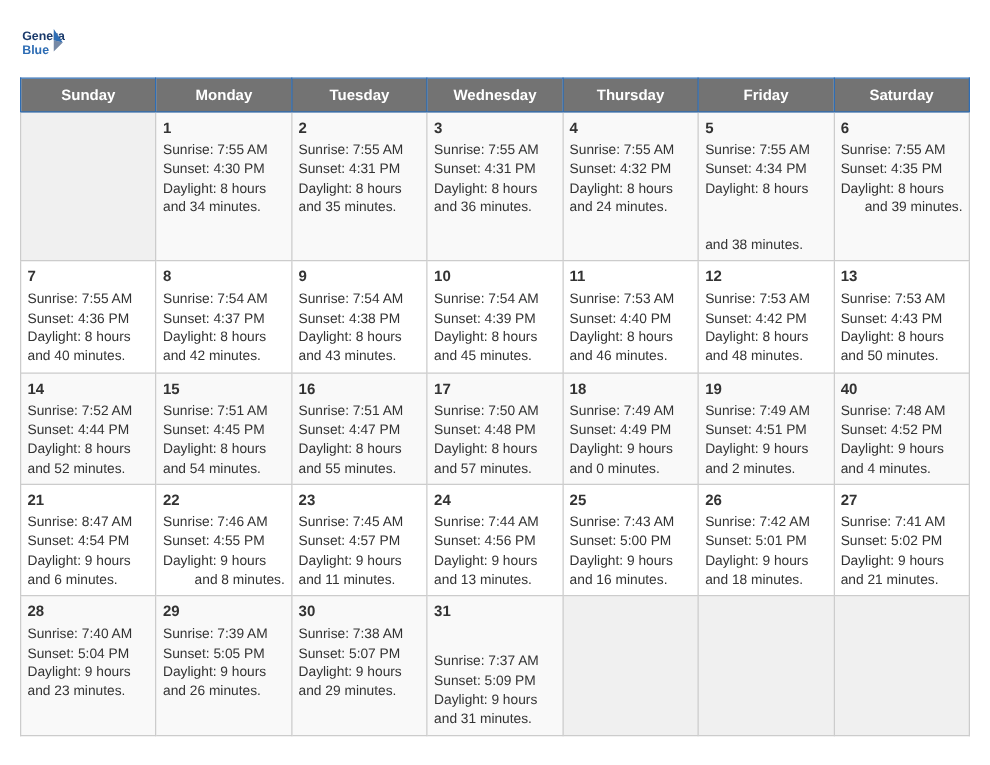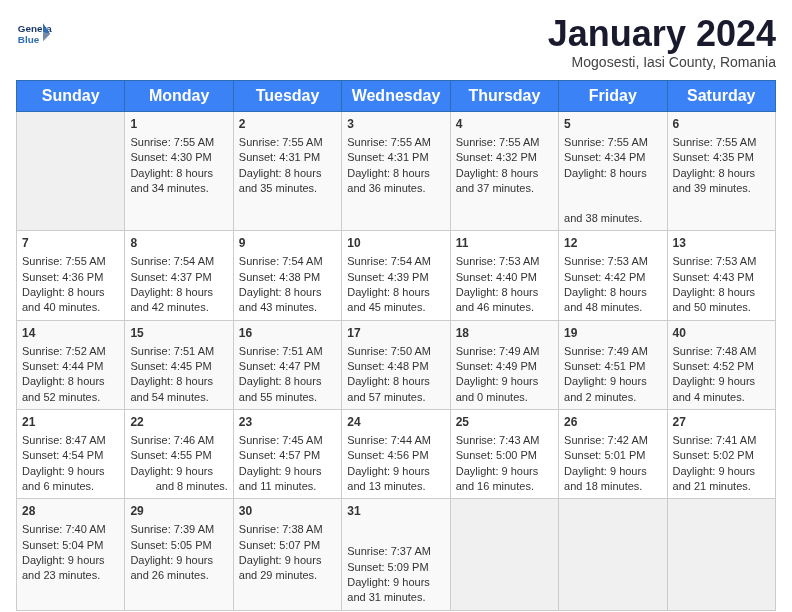--- a/index.html
+++ b/index.html
@@ -38,25 +38,25 @@
       font-size: 14px;
       color: #444;
       margin-top: 2px;
     }
     table {
       width: 100%;
       border-collapse: collapse;
       font-size: 11px;
     }
     thead th {
-      background: #3b82f6;
+      background: #737373;
       color: white;
       padding: 6px 2px;
       font-weight: bold;
-      font-size: 16px;
+      font-size: 12px;
       border: 1px solid #2e6db4;
     }
     tbody td {
       border: 1px solid #ccc;
       vertical-align: top;
       padding: 4px 5px;
       height: 85px;
       color: #333;
       line-height: 1.4;
     }
@@ -81,24 +81,20 @@
 
 <div class="header">
   <div class="logo">
     <svg class="logo-icon" viewBox="0 0 40 40" xmlns="http://www.w3.org/2000/svg">
       <text x="2" y="18" font-size="11" font-weight="bold" fill="#1a3a6b" font-family="Arial">General</text>
       <text x="2" y="30" font-size="11" font-weight="bold" fill="#2e6db4" font-family="Arial">Blue</text>
       <polygon points="30,8 38,20 30,18" fill="#2e6db4"></polygon>
       <polygon points="30,18 38,20 30,28" fill="#1a3a6b" opacity="0.6"></polygon>
     </svg>
   </div>
-  <div class="title-block">
-    <div class="month-title">January 2024</div>
-    <div class="location">Mogosesti, Iasi County, Romania</div>
-  </div>
 </div>
 
 <table>
   <thead>
     <tr>
     <th>Sunday</th>
         <th>Monday</th>
         <th>Tuesday</th>
         <th>Wednesday</th>
         <th>Thursday</th>
@@ -128,35 +124,35 @@
           <span style="display: block;">Sunrise: 7:55 AM</span>
           <span style="display: block;">Sunset: 4:31 PM</span>
           <span style="display: block;">Daylight: 8 hours</span>
           <span style="display: block;">and 36 minutes.</span>
         </td>
         <td>
           <span class="day-num">4</span>
           <span style="display: block;">Sunrise: 7:55 AM</span>
           <span style="display: block;">Sunset: 4:32 PM</span>
           <span style="display: block;">Daylight: 8 hours</span>
-          <span style="display: block;">and 37 minutes.</span>
+          <span style="display: block;">and 24 minutes.</span>
         </td>
         <td>
           <span class="day-num">5</span>
           <span style="display: block;">Sunrise: 7:55 AM</span>
           <span style="display: block;">Sunset: 4:34 PM</span>
           <span style="display: block;">Daylight: 8 hours</span>
           <span style="display: block; margin-top: 30px;">and 38 minutes.</span>
         </td>
         <td>
           <span class="day-num">6</span>
           <span style="display: block;">Sunrise: 7:55 AM</span>
           <span style="display: block;">Sunset: 4:35 PM</span>
           <span style="display: block;">Daylight: 8 hours</span>
-          <span style="display: block;">and 39 minutes.</span>
+          <span style="display: block; text-align: right;">and 39 minutes.</span>
         </td>
       </tr>
       <tr>
         <td>
           <span class="day-num">7</span>
           <span style="display: block;">Sunrise: 7:55 AM</span>
           <span style="display: block;">Sunset: 4:36 PM</span>
           <span style="display: block;">Daylight: 8 hours</span>
           <span style="display: block;">and 40 minutes.</span>
         </td>

